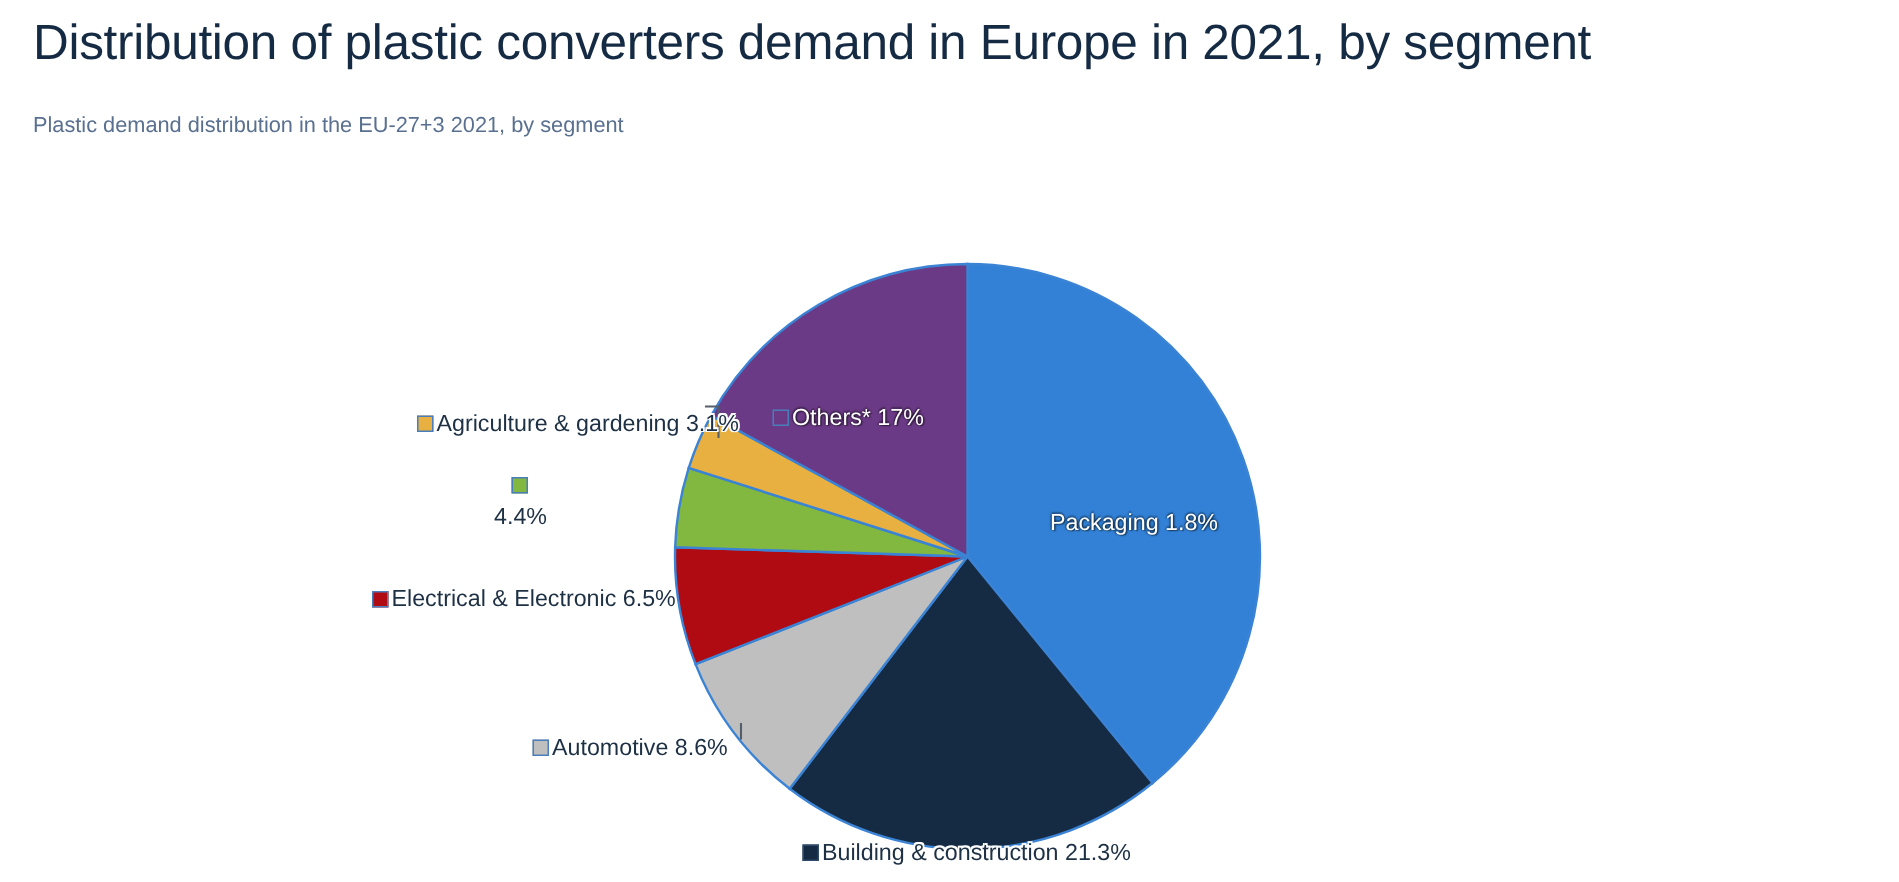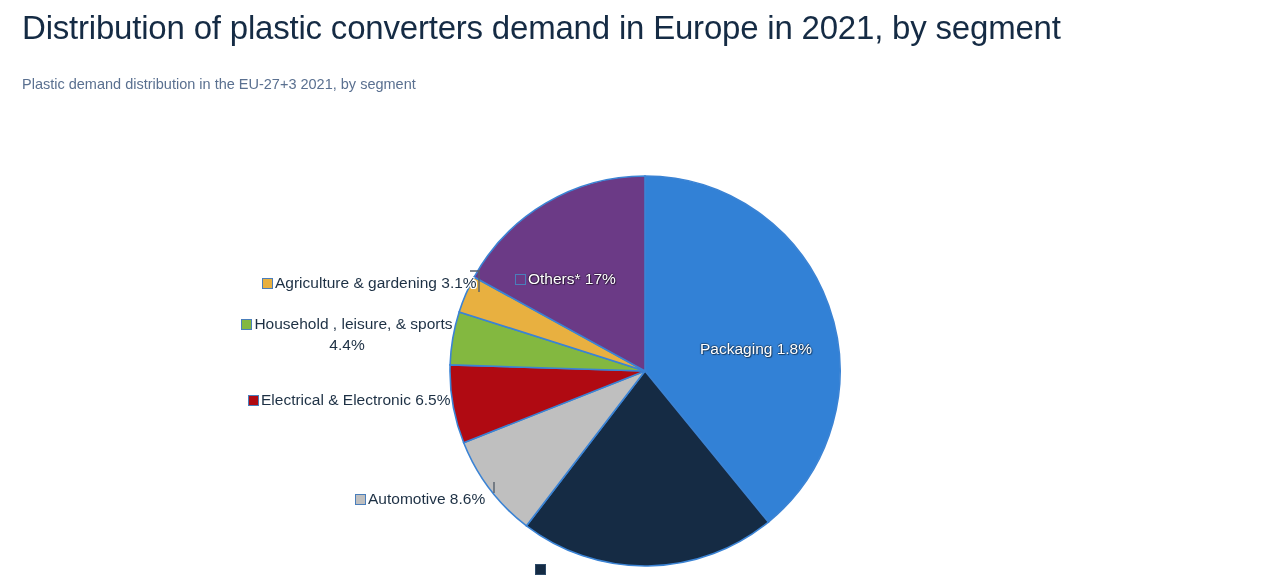--- a/index.html
+++ b/index.html
@@ -117,34 +117,34 @@
   </svg>
 
   <div class="pie-label inside-light" style="left:700px; top:338px;">
     <span>Packaging 1.8%</span>
   </div>
 
   <div class="pie-label inside-light" style="left:515px; top:268px;">
     <span class="swatch" style="background:#6b3a86; border-color:#4a7ebb;"></span><span>Others* 17%</span>
   </div>
 
-  <div class="pie-label" style="left:234px; top:272px;padding-left:28px;">
+  <div class="pie-label" style="left:250px; top:272px;padding-left:28px;">
     <span class="swatch" style="background:#e8b040; border-color:#4a7ebb;"></span><span>Agriculture &amp; gardening 3.1%</span>
   </div>
 
   <div class="pie-label centered" style="left:232px; top:313px; width:230px;">
-    <span style="display:block; white-space:nowrap;"><span class="swatch" style="background:#83b840; border-color:#4a7ebb;"></span><span>Household , leisure, &amp; sports</span></span>
+    <span style="display:block; white-space:nowrap;"><span class="swatch" style="background:#83b840; border-color:#4a7ebb;"></span></span>
     <span style="display:block;">4.4%</span>
   </div>
 
   <div class="pie-label" style="left:248px; top:389px;">
     <span class="swatch" style="background:#b00a12; border-color:#4a7ebb;"></span><span>Electrical &amp; Electronic 6.5%</span>
   </div>
 
   <div class="pie-label" style="left:355px; top:488px;text-align:center;">
     <span class="swatch" style="background:#bfbfbf; border-color:#4a7ebb;"></span><span>Automotive 8.6%</span>
   </div>
 
   <div class="pie-label" style="left:535px; top:558px;">
-    <span class="swatch" style="background:#152b44; border-color:#2d4a68;"></span>
+    <span class="swatch" style="background:#152b44; border-color:#2d4a68;"></span><span>Building &amp; construction 21.3%</span>
   </div>
 
 </div>
 
 </body></html>

